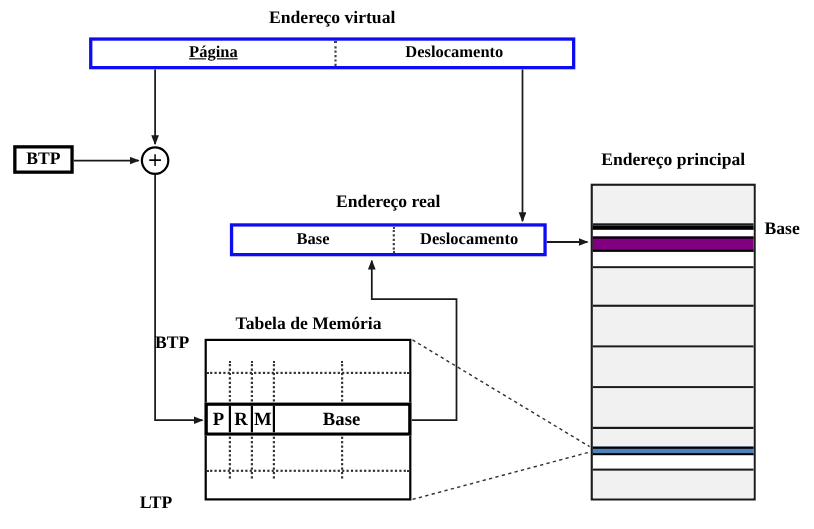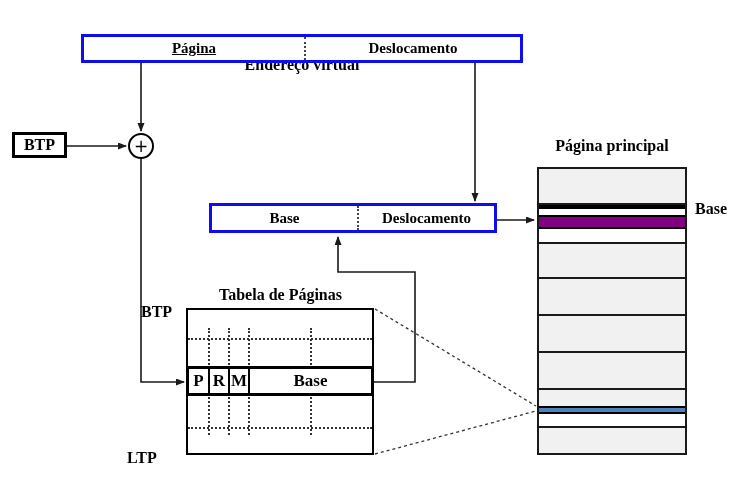--- a/index.html
+++ b/index.html
@@ -75,35 +75,36 @@
     <line x1="475" y1="63" x2="475" y2="201" stroke="#1a1a1a" stroke-width="1.6" marker-end="url(#arw)"></line>
 
     <line x1="496" y1="220" x2="534" y2="220" stroke="#1a1a1a" stroke-width="1.6" marker-end="url(#arw)"></line>
 
     <path d="M374,382 L415,382 L415,272 L338,272 L338,237" fill="none" stroke="#1a1a1a" stroke-width="1.6" marker-end="url(#arw)"></path>
 
     <line x1="375" y1="309" x2="536" y2="406" stroke="#333" stroke-width="1.3" stroke-dasharray="3,3"></line>
     <line x1="375" y1="454" x2="536" y2="411" stroke="#333" stroke-width="1.3" stroke-dasharray="3,3"></line>
   </svg>
 
-  <div class="abs title" style="left:81px;top:8px;width:442px;margin-top:48px;">Endereço virtual</div>
+  <div class="abs title" style="left:81px;top:8px;width:442px;">Endereço virtual</div>
   <div class="abs addr-box" style="left:81px;top:34px;width:442px;height:29px;">
     <div class="addr-sec first" style="width:222px;text-decoration:underline;">Página</div>
     <div class="addr-sec" style="flex:1;">Deslocamento</div>
   </div>
 
   <div class="abs" id="btp-box">BTP</div>
   <div class="abs" id="adder">+</div>
 
+  <div class="abs title" style="left:209px;top:175px;width:288px;">Endereço real</div>
   <div class="abs addr-box" style="left:209px;top:203px;width:288px;height:30px;">
     <div class="addr-sec first" style="width:147px;">Base</div>
     <div class="addr-sec" style="flex:1;">Deslocamento</div>
   </div>
 
-  <div class="abs title" style="left:178px;top:286px;width:205px;">Tabela de Páginas</div>
+  <div class="abs title" style="left:178px;top:286px;width:205px;">Tabela de Memória</div>
   <div class="abs label" style="left:141px;top:303px;">BTP</div>
   <div class="abs label" style="left:127px;top:449px;">LTP</div>
 
   <div class="abs" id="pt-box">
     <div class="dot-v" style="left:20px;top:18px;height:40px;"></div>
     <div class="dot-v" style="left:40px;top:18px;height:40px;"></div>
     <div class="dot-v" style="left:60px;top:18px;height:40px;"></div>
     <div class="dot-v" style="left:122px;top:18px;height:40px;"></div>
     <div class="dot-v" style="left:20px;top:87px;height:38px;"></div>
     <div class="dot-v" style="left:40px;top:87px;height:38px;"></div>
@@ -113,21 +114,21 @@
     <div class="dot-h" style="top:117px;"></div>
   </div>
 
   <div class="abs" id="pt-row">
     <div class="pt-cell div" style="width:21px;">P</div>
     <div class="pt-cell div" style="width:20px;">R</div>
     <div class="pt-cell div" style="width:20px;">M</div>
     <div class="pt-cell" style="flex:1;">Base</div>
   </div>
 
-  <div class="abs title" style="left:527px;top:137px;width:170px;">Página principal</div>
+  <div class="abs title" style="left:527px;top:137px;width:170px;">Endereço principal</div>
   <div class="abs" id="mem-box">
     <div class="m-row m-gray m-bb" style="height:36px;"></div>
     <div class="m-row m-black" style="height:4px;"></div>
     <div class="m-row m-white" style="height:6px;"></div>
     <div class="m-row m-purple" style="height:14px;"></div>
     <div class="m-row m-white m-bb" style="height:15px;"></div>
     <div class="m-row m-gray m-bb" style="height:35px;"></div>
     <div class="m-row m-gray m-bb" style="height:37px;"></div>
     <div class="m-row m-gray m-bb" style="height:37px;"></div>
     <div class="m-row m-gray m-bb" style="height:37px;"></div>

